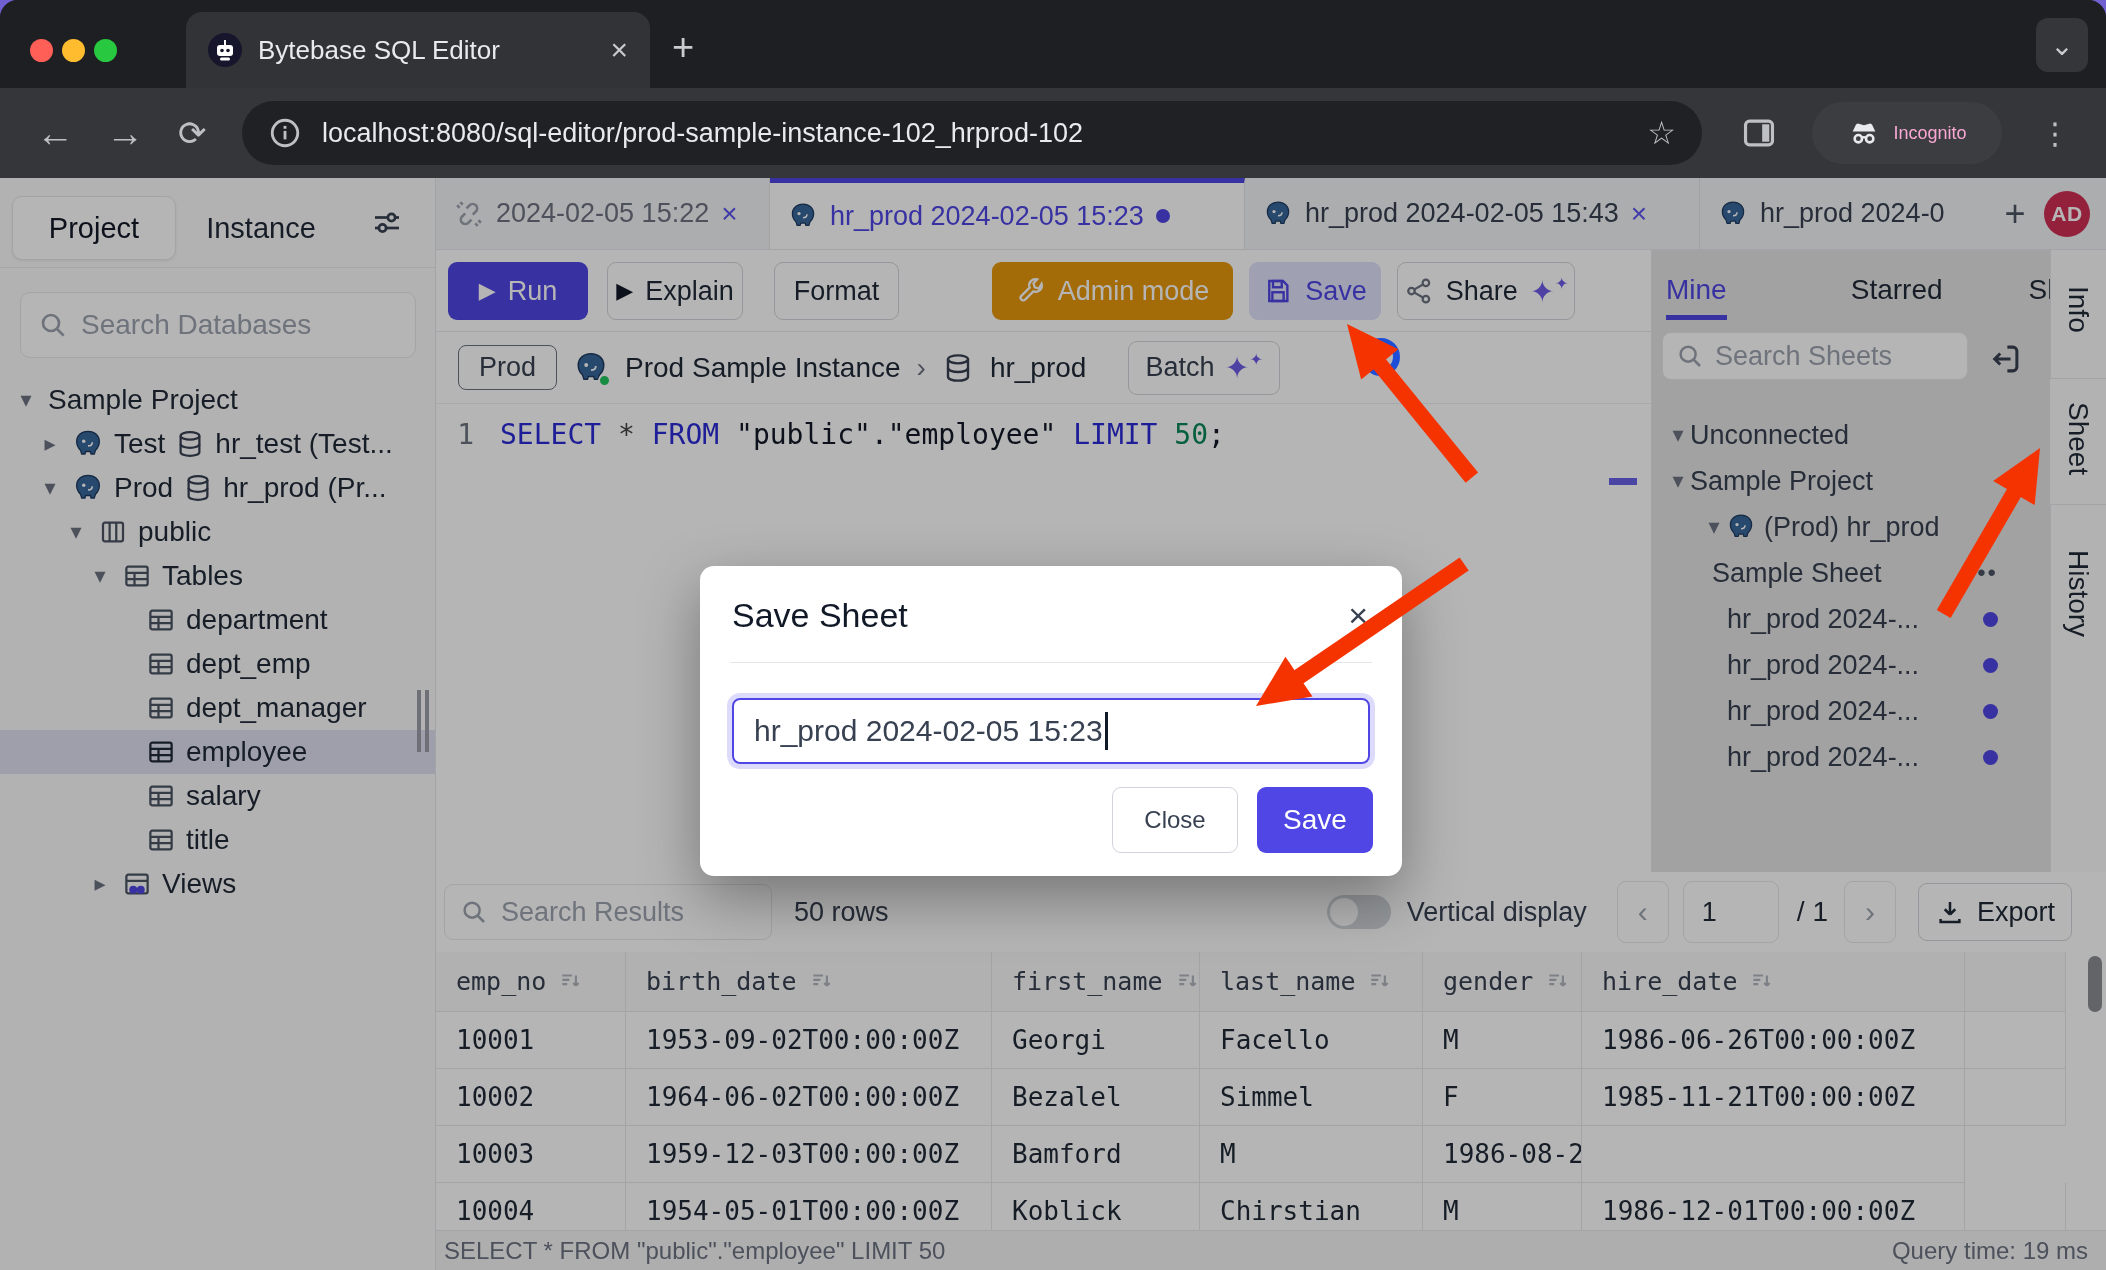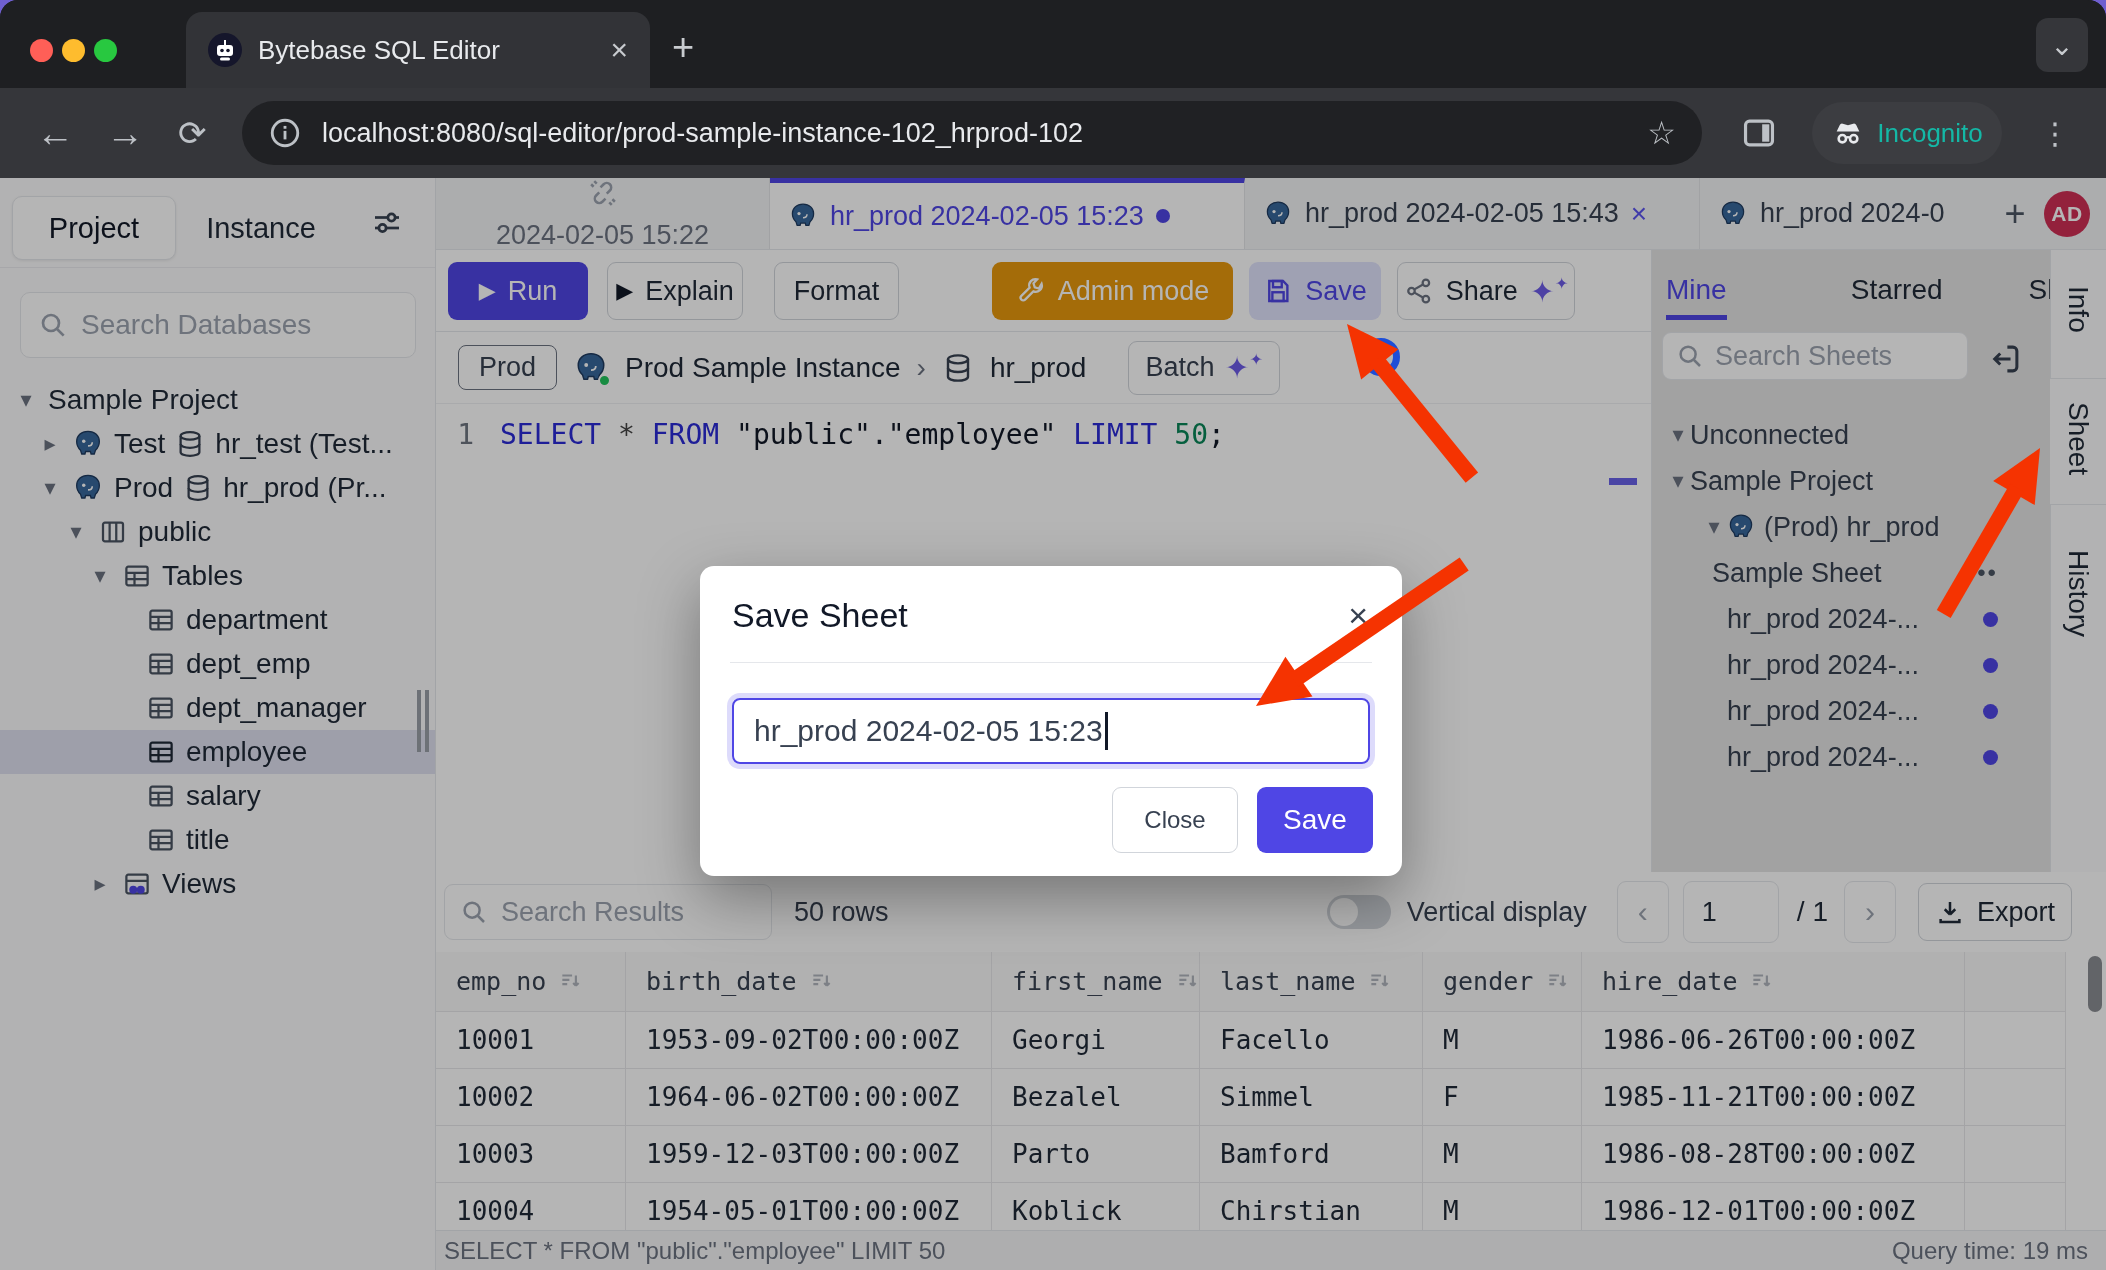--- a/index.html
+++ b/index.html
@@ -16,21 +16,21 @@
   .bclose { color:#c8cbcf; font-size:30px; line-height:1; }
   .favicon { width:34px; height:34px; border-radius:50%; background:#15162b; position:relative; flex:0 0 auto; }
   .favicon svg { position:absolute; inset:0; }
   .newtab { position:absolute; left:672px; top:28px; color:#c8cbcf; font-size:38px; font-weight:300; line-height:1; }
   .tsearch { position:absolute; right:18px; top:18px; width:52px; height:54px; background:#35363a; border-radius:12px; color:#c8cbcf; font-size:28px; display:flex; align-items:center; justify-content:center; }
   .btoolbar { position:absolute; left:0; top:88px; width:100%; height:90px; background:#35363a; }
   .nav-ic { position:absolute; top:0; height:90px; display:flex; align-items:center; color:#bdc1c6; font-size:38px; }
   .omni { position:absolute; left:242px; top:13px; width:1460px; height:64px; background:#202124; border-radius:32px; display:flex; align-items:center; padding:0 26px; gap:20px; }
   .omni-url { color:#e8eaed; font-size:27px; flex:1; white-space:nowrap; overflow:hidden; }
   .omni-star { color:#bdc1c6; font-size:32px; }
-  .incog { position:absolute; left:1812px; top:14px; width:190px; height:62px; background:#3c3d41; border-radius:31px; display:flex; align-items:center; justify-content:center; gap:12px; color:#14b8a6; font-size:26px; }
+  .incog { position:absolute; left:1812px; top:14px; width:190px; height:62px; background:#3c3d41; border-radius:31px; display:flex; align-items:center; justify-content:center; gap:12px; color:#f9a8d4; font-size:18px; }
   .dots3 { position:absolute; left:2040px; top:0; height:90px; display:flex; align-items:center; color:#bdc1c6; font-size:30px; letter-spacing:0; }
 
   
   .app { position:absolute; left:0; top:178px; width:2106px; height:1092px; background:#ffffff; z-index:1; }
 
   
   .lsb { position:absolute; left:0; top:0; width:436px; height:1092px; background:#fbfbfc; border-right:1px solid #e5e7eb; }
   .lsb-head { position:absolute; left:0; top:0; width:100%; height:90px; border-bottom:1px solid #ececf0; }
   .seg-active { position:absolute; left:12px; top:18px; width:164px; height:64px; background:#ffffff; border:1px solid #e5e7eb; border-radius:10px; box-shadow:0 1px 3px rgba(0,0,0,.08); display:flex; align-items:center; justify-content:center; font-size:29px; color:#111827; }
   .seg-idle { position:absolute; left:196px; top:18px; width:130px; height:64px; display:flex; align-items:center; justify-content:center; font-size:29px; color:#1f2937; }
@@ -345,21 +345,21 @@
           <span>Views</span>
         </div>
       </div>
       <div class="handle">
           <span></span>
           <span></span>
         </div>
     </div>
 
     <div class="etabs">
-      <div class="etab" style="width:334px;flex-direction:column;">
+      <div class="etab" style="width:334px;">
         <svg viewBox="0 0 24 24" width="30" height="30">
             <path d="M10 7.5l2.5-2.5a3.5 3.5 0 0 1 5 5L15 12.5" fill="none" stroke="#9ca3af" stroke-width="2"></path>
             <path d="M14 16.5L11.5 19a3.5 3.5 0 0 1-5-5L9 11.5" fill="none" stroke="#9ca3af" stroke-width="2"></path>
             <path d="M7 4.5L5 2.5M4.5 7L2.5 5M17 19.5l2 2M19.5 17l2 2" stroke="#9ca3af" stroke-width="2"></path>
           </svg>
         <span>2024-02-05 15:22</span>
         <span class="x">×</span>
       </div>
       <div class="etab active" style="width:475px;">
         <svg viewBox="0 0 24 24" width="30" height="30">
@@ -615,21 +615,20 @@
             <div class="gcell">1964-06-02T00:00:00Z</div>
             <div class="gcell">Bezalel</div>
             <div class="gcell">Simmel</div>
             <div class="gcell">F</div>
             <div class="gcell">1985-11-21T00:00:00Z</div>
             <div class="gcell"></div>
           </div>
           <div class="grow">
             <div class="gcell">10003</div>
             <div class="gcell">1959-12-03T00:00:00Z</div>
-            <div class="gcell">Parto</div>
             <div class="gcell">Bamford</div>
             <div class="gcell">M</div>
             <div class="gcell">1986-08-28T00:00:00Z</div>
             <div class="gcell"></div>
           </div>
           <div class="grow">
             <div class="gcell">10004</div>
             <div class="gcell">1954-05-01T00:00:00Z</div>
             <div class="gcell">Koblick</div>
             <div class="gcell">Chirstian</div>

